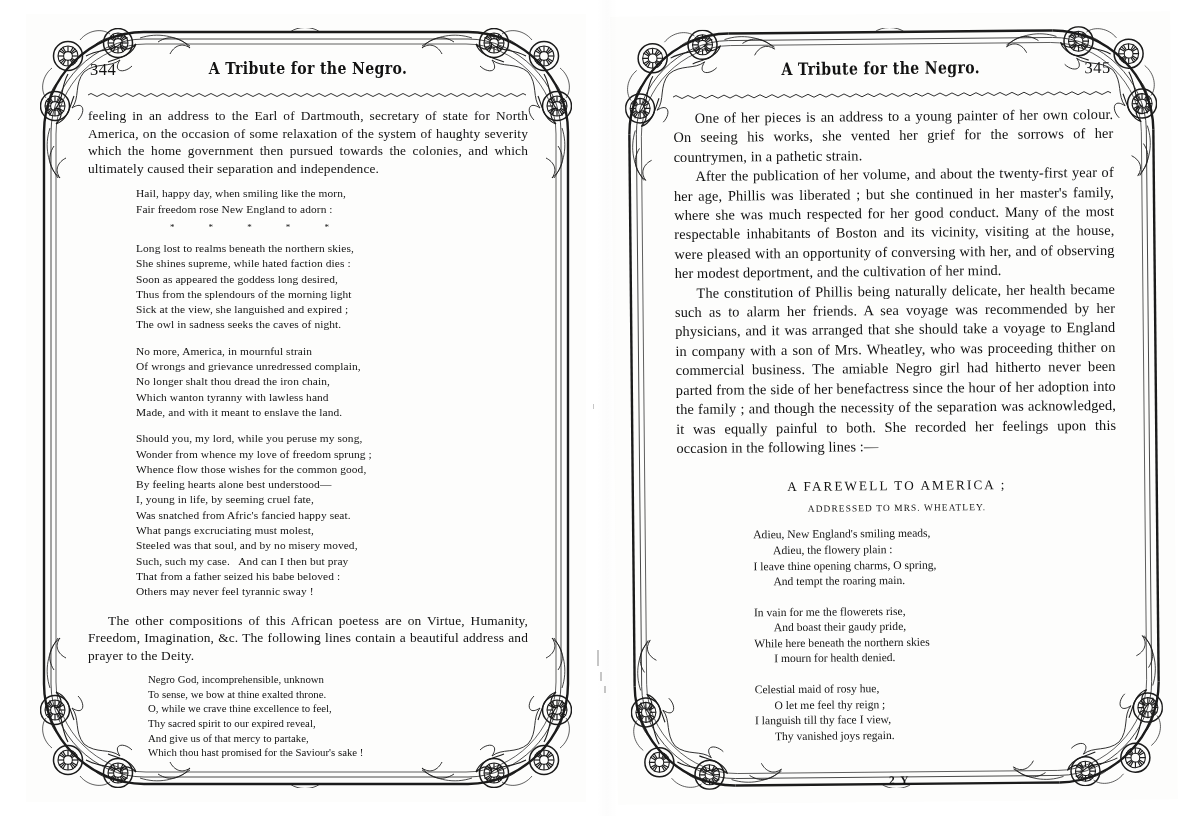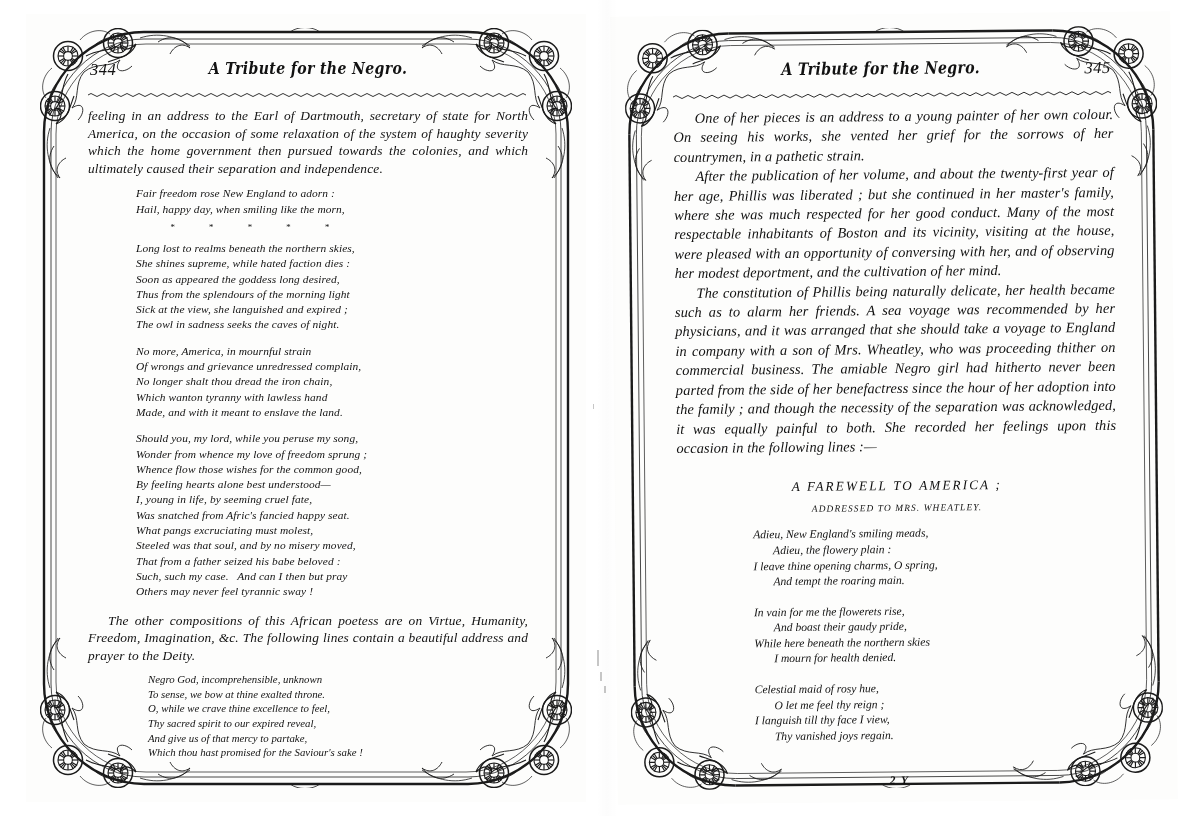--- a/index.html
+++ b/index.html
@@ -13,21 +13,20 @@
     overflow: hidden;
     font-family: "Liberation Serif", "DejaVu Serif", serif;
     color: #121212;
   }
 
   .scan {
     position: relative;
     width: 956px;
     height: 816px;
     background: #ffffff;
-    font-style: italic;
   }
 
   
   .page {
     position: absolute;
     top: 14px;
     width: 560px;
     height: 788px;
     background: #fdfdfc;
   }
@@ -284,22 +283,22 @@
           <path d="M0 4 Q3 1 6 4 T12 4 T18 4 T24 4 T30 4 T36 4 T42 4 T48 4 T54 4 T60 4 T66 4 T72 4 T78 4 T84 4 T90 4 T96 4 T102 4 T108 4 T114 4 T120 4 T126 4 T132 4 T138 4 T144 4 T150 4 T156 4 T162 4 T168 4 T174 4 T180 4 T186 4 T192 4 T198 4 T204 4 T210 4 T216 4 T222 4 T228 4 T234 4 T240 4 T246 4 T252 4 T258 4 T264 4 T270 4 T276 4 T282 4 T288 4 T294 4 T300 4 T306 4 T312 4 T318 4 T324 4 T330 4 T336 4 T342 4 T348 4 T354 4 T360 4 T366 4 T372 4 T378 4 T384 4 T390 4 T396 4 T402 4 T408 4 T414 4 T420 4 T426 4 T432 4 T438 4" fill="none" stroke="#1b1b1b" stroke-width="0.9"></path>
         </svg>
       </div>
 
       <div class="prose">
         <p class="noind">feeling in an address to the Earl of Dartmouth, secretary of state for North America, on the occasion of some relaxation of the system of haughty severity which the home government then pursued towards the colonies, and which ultimately caused their separation and independence.</p>
       </div>
 
       <div class="verse">
         <div class="stanza" style="margin-bottom:0">
+          <div class="ln">Hail, happy day, when smiling like the morn,</div>
           <div class="ln">Fair freedom rose New England to adorn :</div>
-          <div class="ln">Hail, happy day, when smiling like the morn,</div>
         </div>
 
         <div class="asterisks">
           <span>*</span>
           <span>*</span>
           <span>*</span>
           <span>*</span>
           <span>*</span>
         </div>
 
@@ -322,22 +321,22 @@
 
         <div class="stanza">
           <div class="ln">Should you, my lord, while you peruse my song,</div>
           <div class="ln">Wonder from whence my love of freedom sprung ;</div>
           <div class="ln">Whence flow those wishes for the common good,</div>
           <div class="ln">By feeling hearts alone best understood—</div>
           <div class="ln">I, young in life, by seeming cruel fate,</div>
           <div class="ln">Was snatched from Afric's fancied happy seat.</div>
           <div class="ln">What pangs excruciating must molest,</div>
           <div class="ln">Steeled was that soul, and by no misery moved,</div>
+          <div class="ln">Such, such my case.   And can I then but pray</div>
           <div class="ln">That from a father seized his babe beloved :</div>
-          <div class="ln">Such, such my case.   And can I then but pray</div>
           <div class="ln">Others may never feel tyrannic sway !</div>
         </div>
       </div>
 
       <div class="prose" style="margin-top:12px">
         <p class="ind">The other compositions of this African poetess are on Virtue, Humanity, Freedom, Imagination, &amp;c. The following lines contain a beautiful address and prayer to the Deity.</p>
       </div>
 
       <div class="prayer">
         <div class="ln">Negro God, incomprehensible, unknown</div>

